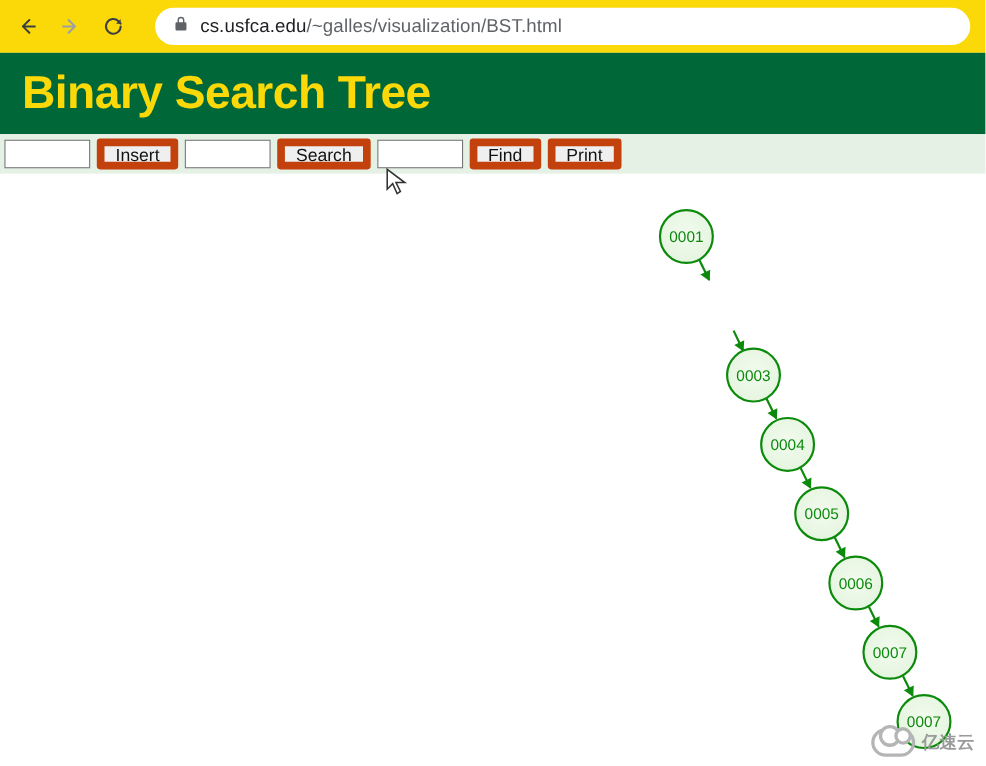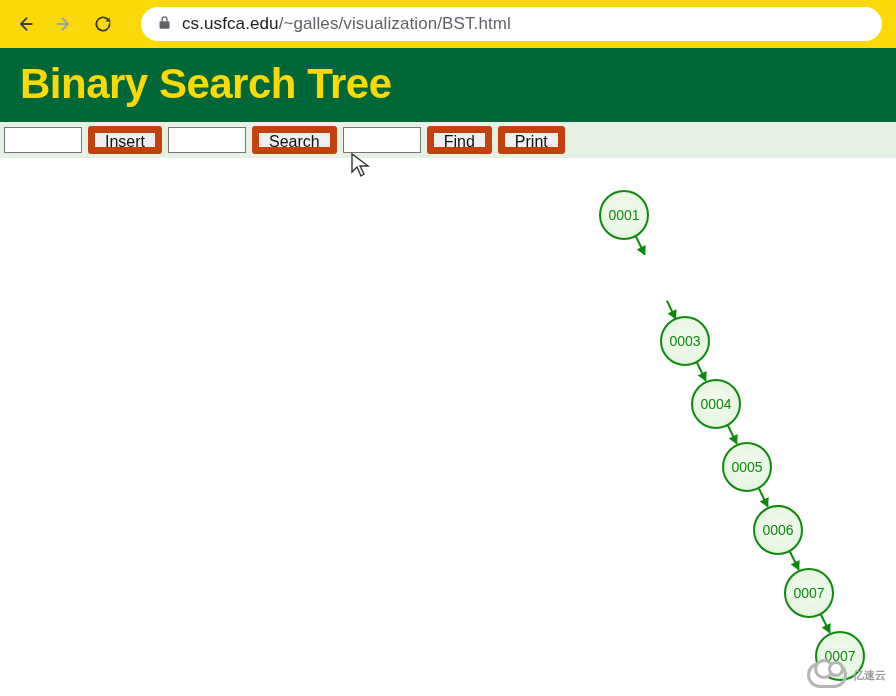--- a/index.html
+++ b/index.html
@@ -130,21 +130,21 @@
   }
   
   .watermark {
     position: absolute;
     right: 10px;
     bottom: 8px;
     display: flex;
     align-items: center;
     gap: 6px;
     color: #9a9a9a;
-    font-size: 11px;
+    font-size: 16px;
     font-weight: 600;
   }
   .watermark .cloud {
     width: 40px; height: 26px;
     border: 3px solid #b5b5b5;
     border-radius: 14px;
     position: relative;
     background: transparent;
   }
   .watermark .cloud::before,

